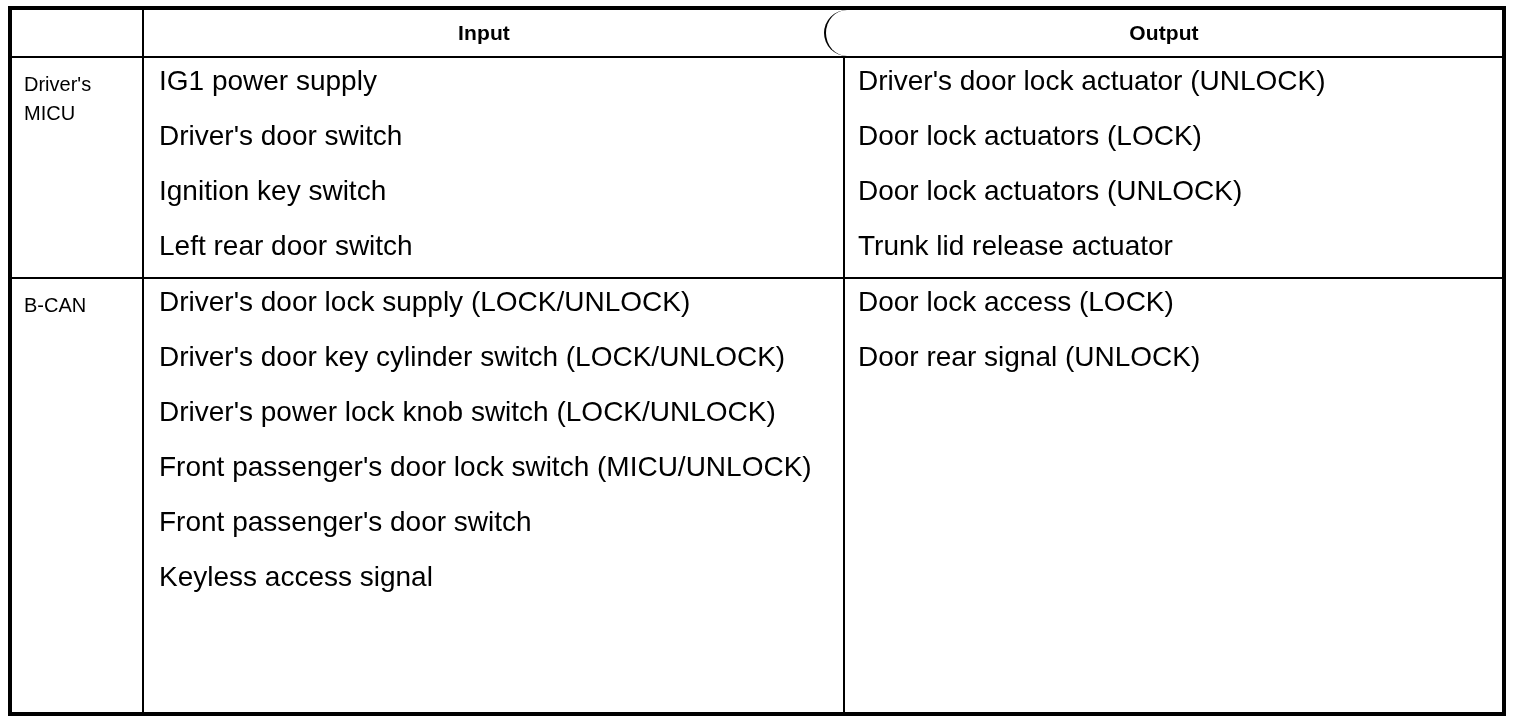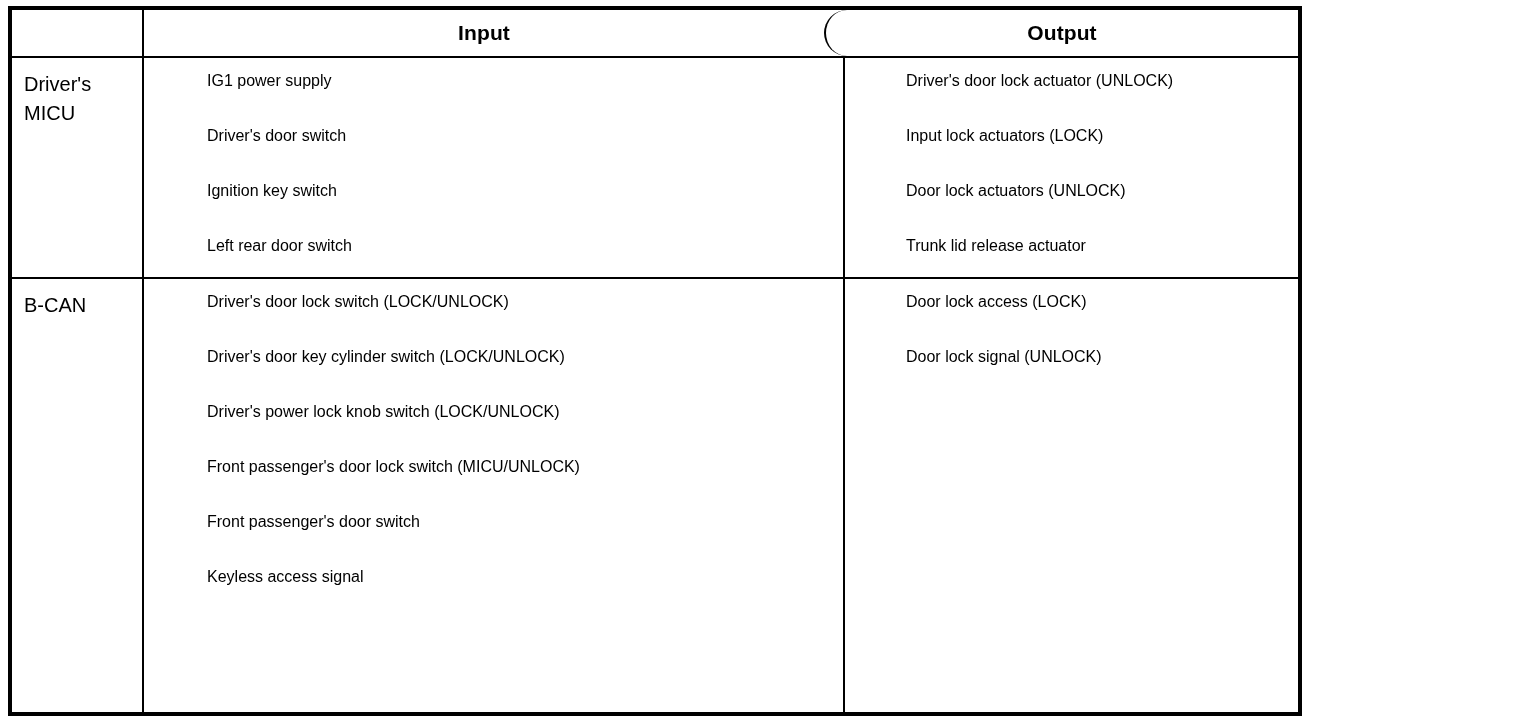--- a/index.html
+++ b/index.html
@@ -12,21 +12,21 @@
     height: 724px;
     font-family: "Liberation Sans", sans-serif;
     color: #000000;
     overflow: hidden;
   }
 
   #table-root {
     position: absolute;
     left: 8px;
     top: 6px;
-    width: 1294px;   
+    width: 1498px;   
     height: 710px;   
     box-sizing: border-box;
     border: 4px solid #000000;
     background: #ffffff;
     padding-left: 30px;
   }
 
   
   .header-row {
     position: absolute;
@@ -77,25 +77,24 @@
     line-height: 29px;
     white-space: pre-line;
   }
 
   .entry-list {
     list-style: none;
     margin: 0;
     padding: 0;
   }
   .entry-item {
-    font-size: 16px;
+    font-size: 28px;
     line-height: 22px;
     height: 55px;
     white-space: nowrap;
-    margin-left: 48px;
   }
 </style>
 </head>
 <body>
 
 <div id="table-root">
 
   <div class="header-row">
     <div class="header-cell h-corner"></div>
     <div class="header-cell h-input">Input</div>
@@ -112,43 +111,43 @@
         <li class="entry-item">IG1 power supply</li>
         <li class="entry-item">Driver's door switch</li>
         <li class="entry-item">Ignition key switch</li>
         <li class="entry-item">Left rear door switch</li>
 
       </ul>
     </div>
     <div class="cell c-output">
       <ul class="entry-list">
         <li class="entry-item">Driver's door lock actuator (UNLOCK)</li>
-        <li class="entry-item">Input lock actuators (LOCK)</li>
+        <li class="entry-item">Door lock actuators (LOCK)</li>
         <li class="entry-item">Door lock actuators (UNLOCK)</li>
         <li class="entry-item">Trunk lid release actuator</li>
 
       </ul>
     </div>
   </div>
 
   <div class="body-row row-bcan">
     <div class="cell c-label">
       <div class="label-text">B-CAN</div>
     </div>
     <div class="cell c-input">
       <ul class="entry-list">
-        <li class="entry-item">Driver's door lock switch (LOCK/UNLOCK)</li>
+        <li class="entry-item">Driver's door lock supply (LOCK/UNLOCK)</li>
         <li class="entry-item">Driver's door key cylinder switch (LOCK/UNLOCK)</li>
         <li class="entry-item">Driver's power lock knob switch (LOCK/UNLOCK)</li>
         <li class="entry-item">Front passenger's door lock switch (MICU/UNLOCK)</li>
         <li class="entry-item">Front passenger's door switch</li>
         <li class="entry-item">Keyless access signal</li>
       </ul>
     </div>
     <div class="cell c-output">
       <ul class="entry-list">
         <li class="entry-item">Door lock access (LOCK)</li>
-        <li class="entry-item">Door lock signal (UNLOCK)</li>
+        <li class="entry-item">Door rear signal (UNLOCK)</li>
       </ul>
     </div>
   </div>
 
 </div>
 
 </body></html>

